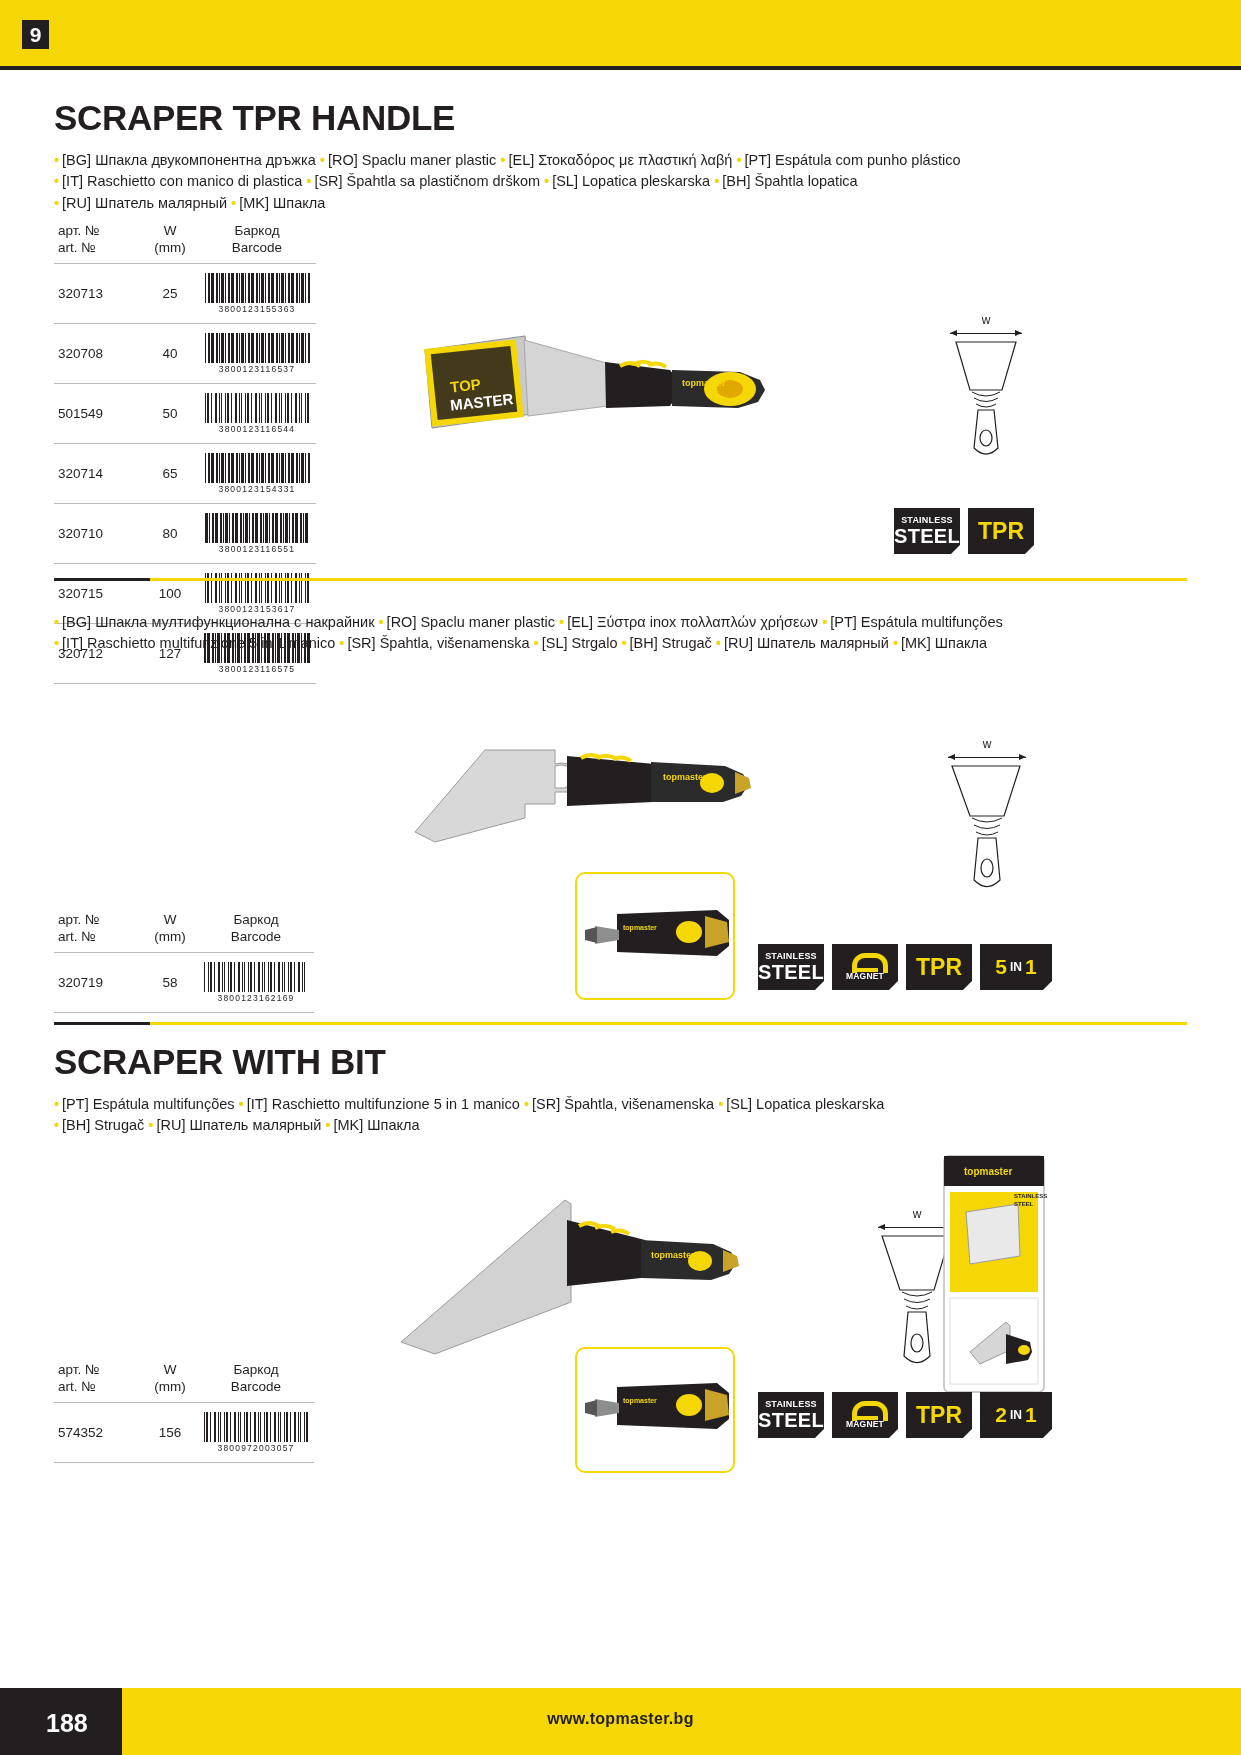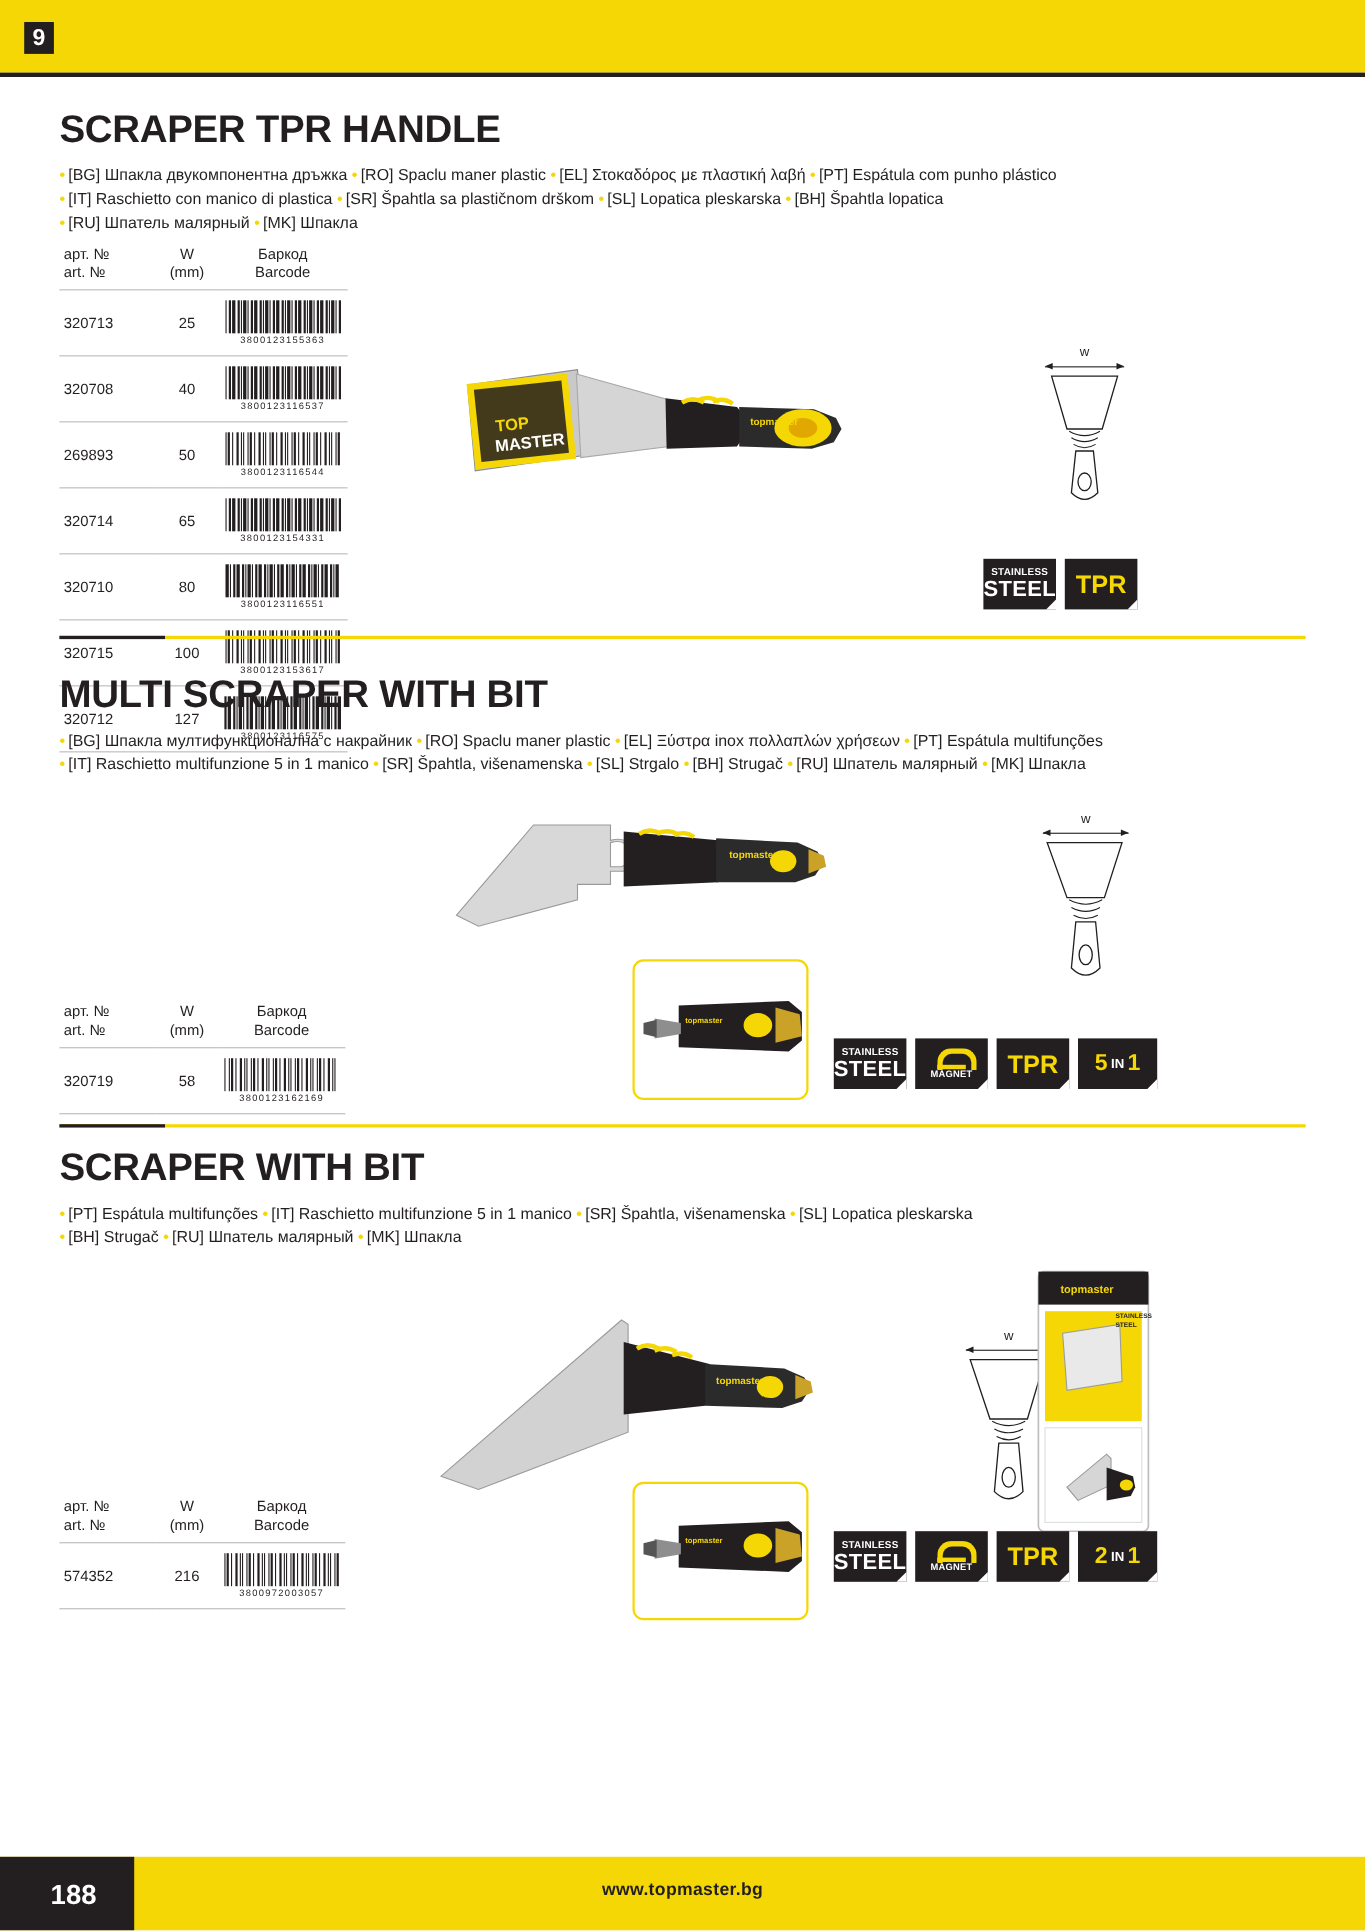--- a/index.html
+++ b/index.html
@@ -322,21 +322,21 @@
                 <i style="width: 1px; background: transparent;"></i>
                 <i style="width: 1px; background: rgb(35, 31, 32);"></i>
                 <i style="width: 2px; background: transparent;"></i>
                 <i style="width: 2px; background: rgb(35, 31, 32);"></i>
               </span>
               <span class="bc-num">3800123116537</span>
             </span>
           </td>
         </tr>
       <tr>
-          <td class="col-art">269893</td>
+          <td class="col-art">501549</td>
           <td class="col-w">50</td>
           <td class="col-bc">
             <span class="barcode">
               <span class="bc-bars">
                 <i style="width: 1px; background: rgb(35, 31, 32);"></i>
                 <i style="width: 1px; background: transparent;"></i>
                 <i style="width: 2px; background: rgb(35, 31, 32);"></i>
                 <i style="width: 2px; background: transparent;"></i>
                 <i style="width: 1px; background: rgb(35, 31, 32);"></i>
                 <i style="width: 3px; background: transparent;"></i>
@@ -742,21 +742,20 @@
       <span>TPR</span>
       <span class="corner"></span>
     </div>
   </div>
 </div>
 
 <div class="divider" style="left:54px; top:578px; width:1133px;"></div>
 
 <div class="section" style="top:612px;">
   <div style="position:absolute; left:54px; top:0; width:1130px;">
-    <h2 class="sec-title">MULTI SCRAPER WITH BIT</h2>
     <div class="langs">
       <div class="ln"><span class="bullet">•</span><span class="tag">[BG]</span> <span>Шпакла мултифункционална с накрайник</span> <span class="bullet">•</span><span class="tag">[RO]</span> <span>Spaclu maner plastic</span> <span class="bullet">•</span><span class="tag">[EL]</span> <span>Ξύστρα inox πολλαπλών χρήσεων</span> <span class="bullet">•</span><span class="tag">[PT]</span> <span>Espátula multifunções</span></div>
       <div class="ln"><span class="bullet">•</span><span class="tag">[IT]</span> <span>Raschietto multifunzione 5 in 1 manico</span> <span class="bullet">•</span><span class="tag">[SR]</span> <span>Špahtla, višenamenska</span> <span class="bullet">•</span><span class="tag">[SL]</span> <span>Strgalo</span> <span class="bullet">•</span><span class="tag">[BH]</span> <span>Strugač</span> <span class="bullet">•</span><span class="tag">[RU]</span> <span>Шпатель малярный</span> <span class="bullet">•</span><span class="tag">[MK]</span> <span>Шпакла</span></div>
     </div>
   </div>
 
   <svg class="prod-img" style="left:405px; top:120px;" width="400" height="130" viewBox="0 0 400 130">
     <path d="M10,100 L80,18 L150,18 L150,32 Q165,28 172,40 Q178,52 168,60 L150,60 L150,72 L120,72 L120,86 L30,110 Z" fill="#d8d8d8" stroke="#9a9a9a" stroke-width="1"></path>
     <path d="M150,34 Q164,30 168,42 Q170,52 160,56 L150,56 Z" fill="#ffffff" stroke="#9a9a9a" stroke-width="1"></path>
     <path d="M162,24 L250,32 L256,42 L256,58 L248,70 L162,74 Z" fill="#231f20"></path>
@@ -971,21 +970,21 @@
     <thead>
       <tr>
         <th class="col-art"><span>арт. №</span><span class="l2">art. №</span></th>
         <th class="col-w"><span>W</span><span class="l2">(mm)</span></th>
         <th class="col-bc"><span>Баркод</span><span class="l2">Barcode</span></th>
       </tr>
     </thead>
     <tbody>
       <tr class="last">
           <td class="col-art">574352</td>
-          <td class="col-w">216</td>
+          <td class="col-w">156</td>
           <td class="col-bc">
             <span class="barcode">
               <span class="bc-bars">
                 <i style="width: 1px; background: rgb(35, 31, 32);"></i>
                 <i style="width: 1px; background: transparent;"></i>
                 <i style="width: 2px; background: rgb(35, 31, 32);"></i>
                 <i style="width: 2px; background: transparent;"></i>
                 <i style="width: 1px; background: rgb(35, 31, 32);"></i>
                 <i style="width: 3px; background: transparent;"></i>
                 <i style="width: 2px; background: rgb(35, 31, 32);"></i>

